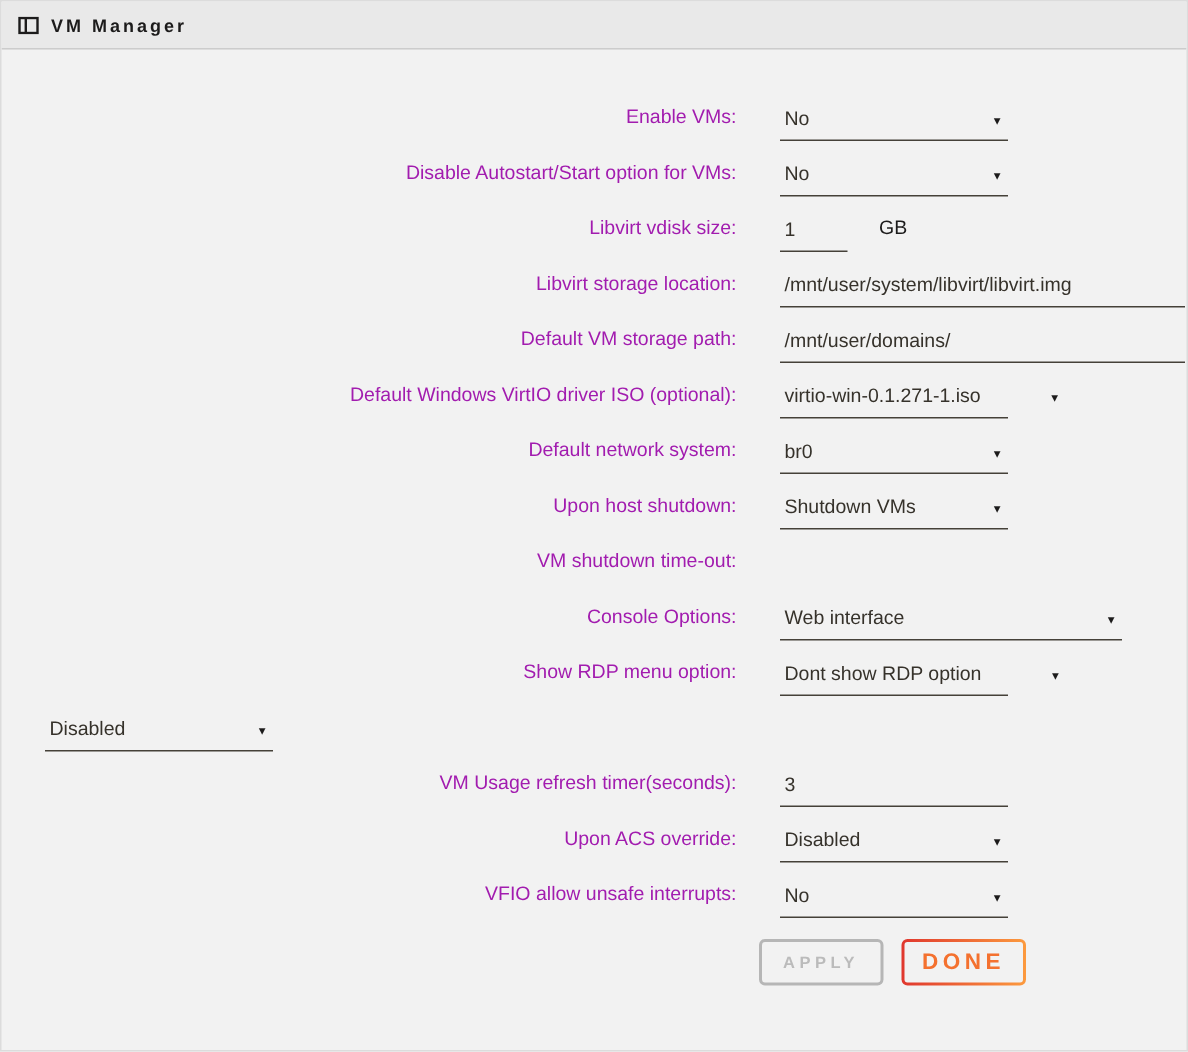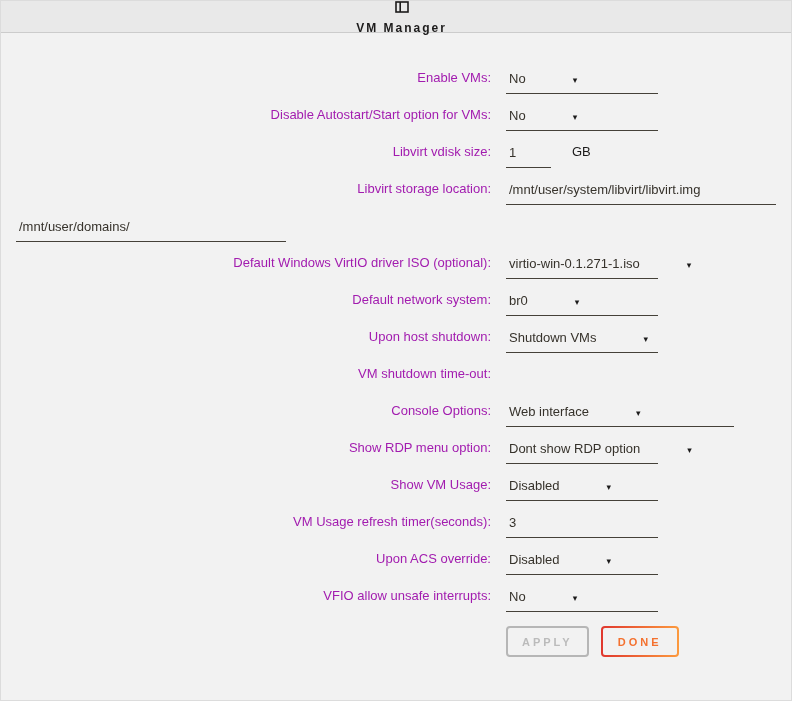--- a/index.html
+++ b/index.html
@@ -9,40 +9,40 @@
     font-family:"Liberation Sans", sans-serif;
     box-sizing:border-box;
     border:1px solid #dcdcdc;
     overflow:hidden;
   }
   .header {
     height:31px;
     background:#e9e9e9;
     border-bottom:1px solid #cccccc;
     display:flex; align-items:center;
-    padding-left:11px; gap:8px;flex-direction:column;
+    padding-left:11px; gap:8px;
   }
   .header-title {
     font-size:12px; font-weight:bold;
     letter-spacing:2px; color:#1c1b1b;
   }
   .icon-columns { display:inline-flex; }
   .form { padding-top:24px; }
   .row { display:flex; align-items:flex-end; height:37px; }
   .lbl {
     width:490px; text-align:right;
     font-size:13px; color:#a21caf;
     padding-bottom:9px; white-space:nowrap;
   }
   .ctrl {
-    margin-left:15px;
+    margin-left:29px;
     border-bottom:1px solid #454139;
     padding:0 0 7px 3px;
     font-size:13px; color:#36322b;
-    display:flex; align-items:baseline;
+    display:flex; justify-content:space-between; align-items:baseline;
     white-space:nowrap;
     cursor:pointer;
     gap:47px;
   }
   .ctrl.inputlike { cursor:text; }
   .ctrl .arrow { font-size:9px; color:#1c1b1b; margin-right:5px; line-height:1; }
   .w-std  { width:149px; }
   .w-wide { width:225px; }
   .w-path { width:267px; }
   .w-tiny { width:42px; }
@@ -55,21 +55,21 @@
     font-weight:bold; font-size:11px; letter-spacing:3px;
     font-family:inherit; padding:0 14px; cursor:default;
   }
   .btn-done-wrap {
     background:linear-gradient(90deg,#e0372e,#fc9a3e);
     border-radius:4px; padding:2px; display:inline-flex;
   }
   .btn-done {
     height:27px; min-width:74px; box-sizing:border-box;
     background:#f2f2f2; border:none; border-radius:2px;
-    color:#f4712f; font-weight:bold; font-size:11px; letter-spacing:3px;
+    color:#f4712f; font-weight:bold; font-size:15px; letter-spacing:3px;
     font-family:inherit; padding:0 12px; cursor:pointer;
   }
 </style>
 </head>
 <body>
 
 <div class="header">
   <span class="icon-columns">
     <svg width="14" height="12" viewBox="0 0 14 12">
       <rect x="1" y="1" width="12" height="10" fill="none" stroke="#1c1b1b" stroke-width="1.6"></rect>
@@ -106,20 +106,21 @@
   </div>
 
   <div class="row">
     <div class="lbl">Libvirt storage location:</div>
     <div class="ctrl inputlike w-path">
       <span>/mnt/user/system/libvirt/libvirt.img</span>
     </div>
   </div>
 
   <div class="row">
+    <div class="lbl">Default VM storage path:</div>
     <div class="ctrl inputlike w-path">
       <span>/mnt/user/domains/</span>
     </div>
   </div>
 
 
   <div class="row">
     <div class="lbl">Default Windows VirtIO driver ISO (optional):</div>
     <div class="ctrl w-std">
       <span>virtio-win-0.1.271-1.iso</span>
@@ -157,21 +158,20 @@
 
   <div class="row">
     <div class="lbl">Show RDP menu option:</div>
     <div class="ctrl w-std">
       <span>Dont show RDP option</span>
       <span class="arrow">▾</span>
     </div>
   </div>
 
   <div class="row">
-    <div class="lbl">Show VM Usage:</div>
     <div class="ctrl w-std">
       <span>Disabled</span>
       <span class="arrow">▾</span>
     </div>
   </div>
 
   <div class="row">
     <div class="lbl">VM Usage refresh timer(seconds):</div>
     <div class="ctrl inputlike w-std">
       <span>3</span>

